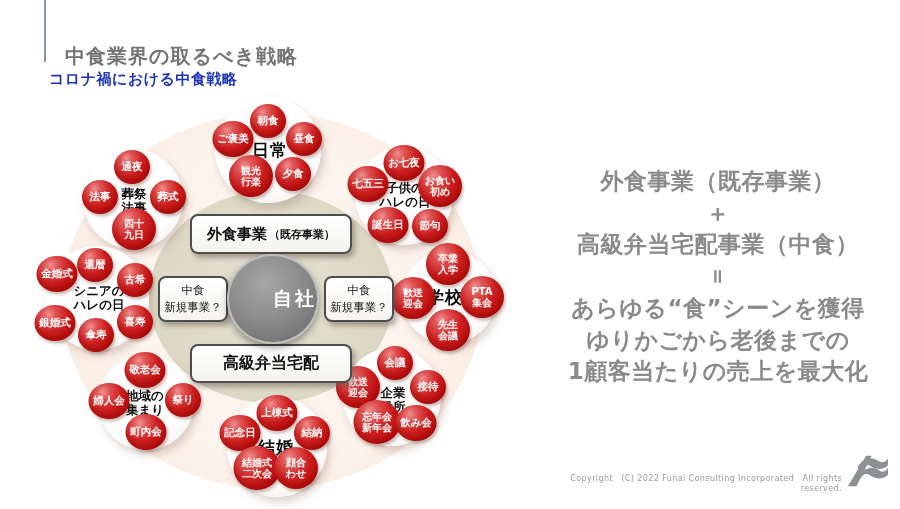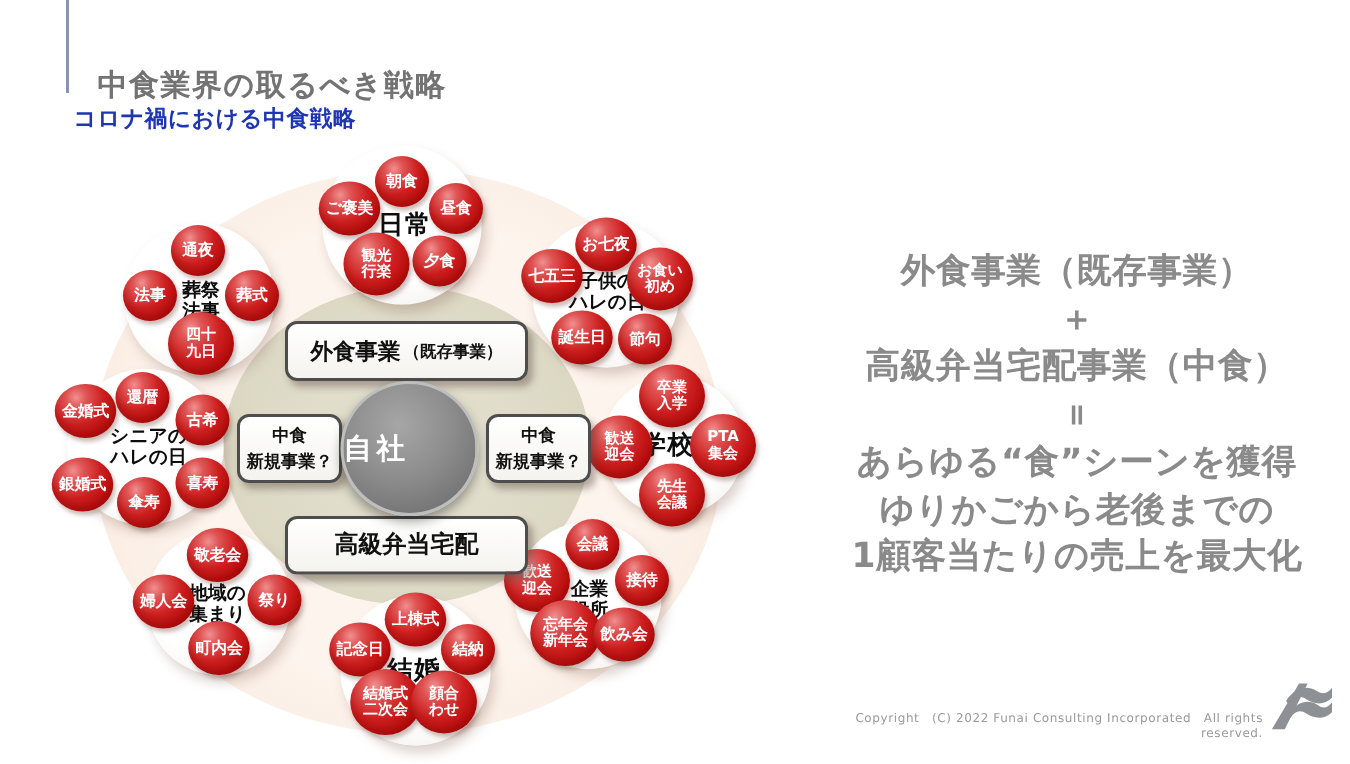--- a/index.html
+++ b/index.html
@@ -35,28 +35,28 @@
     box-shadow:inset 0 -4px 6px rgba(120,0,0,.30),1.5px 2.5px 3px rgba(100,60,50,.35);}
   .b2{width:36px;height:34px;font-size:10.5px;}
   .b3{width:41px;height:36px;font-size:10.5px;text-align:center;}
   .bw{width:44px;height:42px;font-size:10px;line-height:1.12;}
   .bw6{width:47px;height:44px;font-size:10px;line-height:1.12;}
 
   
   .center-circle{position:absolute;left:227px;top:254px;width:88px;height:86px;border-radius:50%;z-index:6;
     background:radial-gradient(circle at 42% 32%,#a6a6a6 0%,#8d8d8d 45%,#747474 80%,#6a6a6a 100%);
     border:2px solid #bdbdbd;box-shadow:0 4px 7px rgba(0,0,0,.35);
-    display:flex;align-items:center;justify-content:flex-start;}
+    display:flex;align-items:center;justify-content:flex-end;}
   .center-circle span{color:#fff;font-size:19px;font-weight:bold;letter-spacing:3px;}
   .label-box{position:absolute;z-index:5;background:linear-gradient(180deg,#ffffff,#f4f3ef);
     border:2px solid #4d4d4d;border-radius:8px;box-shadow:3px 4px 5px rgba(100,80,70,.45);
     display:flex;align-items:center;justify-content:center;color:#111;}
   .lb-main{font-size:15px;font-weight:bold;}
   .lb-sub{font-size:11px;font-weight:bold;margin-left:2px;}
-  .lb-side{font-size:11.5px;font-weight:bold;text-align:center;white-space:pre-line;line-height:1.45;}
+  .lb-side{font-size:11.5px;font-weight:normal;text-align:center;white-space:pre-line;line-height:1.45;}
 
   
   .right-panel{position:absolute;left:540px;top:166px;width:356px;text-align:center;
     color:#8a8a8a;font-weight:bold;font-size:23px;line-height:1.38;letter-spacing:0.5px;}
   .eq-rot{display:inline-block;transform:rotate(90deg);}
 
   
   .copyright{position:absolute;left:560px;top:473px;width:282px;text-align:right;
     font-size:8px;color:#9a9a9a;letter-spacing:0.4px;}
   .logo{position:absolute;left:846px;top:452px;width:42px;height:36px;}

